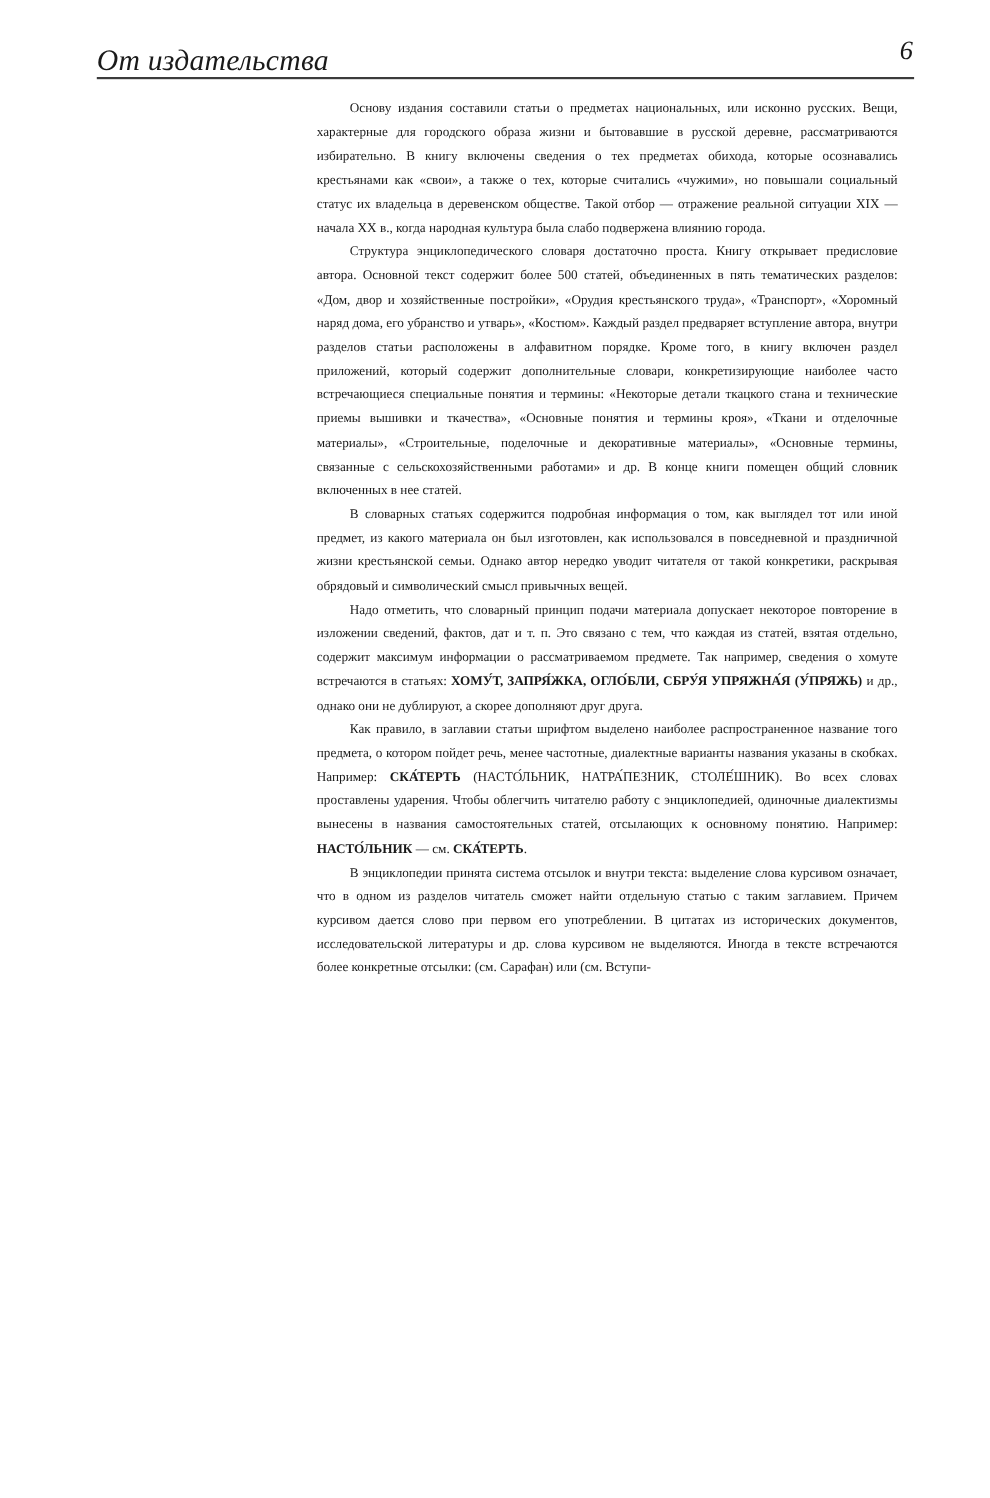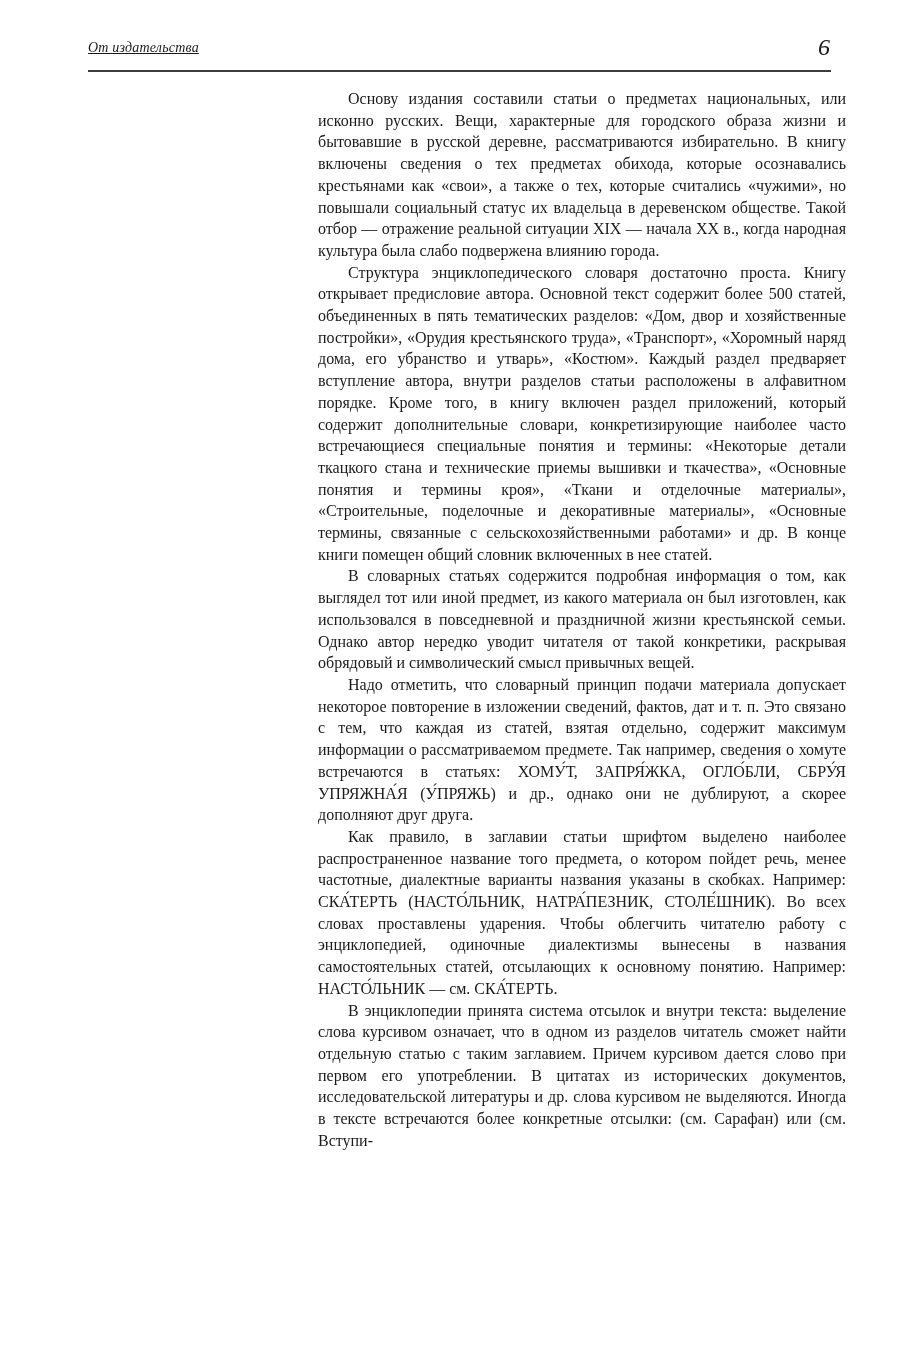--- a/index.html
+++ b/index.html
@@ -13,50 +13,49 @@
     width:900px;height:1362px;
     margin:0 auto;
     background:var(--paper);
     font-family:"Liberation Serif","DejaVu Serif",serif;
     color:var(--ink);
     overflow:hidden;
   }
   .running-title{
     position:absolute;left:88px;top:40px;
     font-style:italic;
-    font-size:14px;letter-spacing:0.2px;
+    font-size:27px;letter-spacing:0.2px;
     color:var(--ink);
     white-space:nowrap;
-    text-decoration:underline;
   }
   .page-number{
     position:absolute;right:70px;top:34px;
     font-style:italic;
     font-size:24px;
     color:var(--ink);
   }
   .header-rule{
     position:absolute;left:88px;top:70px;
     width:743px;height:2px;
     background:var(--rule);
   }
   .textblock{
-    position:absolute;left:318px;top:88px;
+    position:absolute;left:288px;top:88px;
     width:528px;
-    font-size:16px;
+    font-size:12px;
     line-height:21.7px;
     text-align:justify;
   }
   .para{
     margin:0;
     text-indent:30px;
     hyphens:auto;
     -webkit-hyphens:auto;
   }
-  .b{font-weight:normal;}
+  .b{font-weight:bold;}
   .i{}
 </style>
 </head>
 <body>
 
 <div class="page">
   <div class="running-title">От издательства</div>
   <div class="page-number">6</div>
   <div class="header-rule"></div>
   <div class="textblock">

